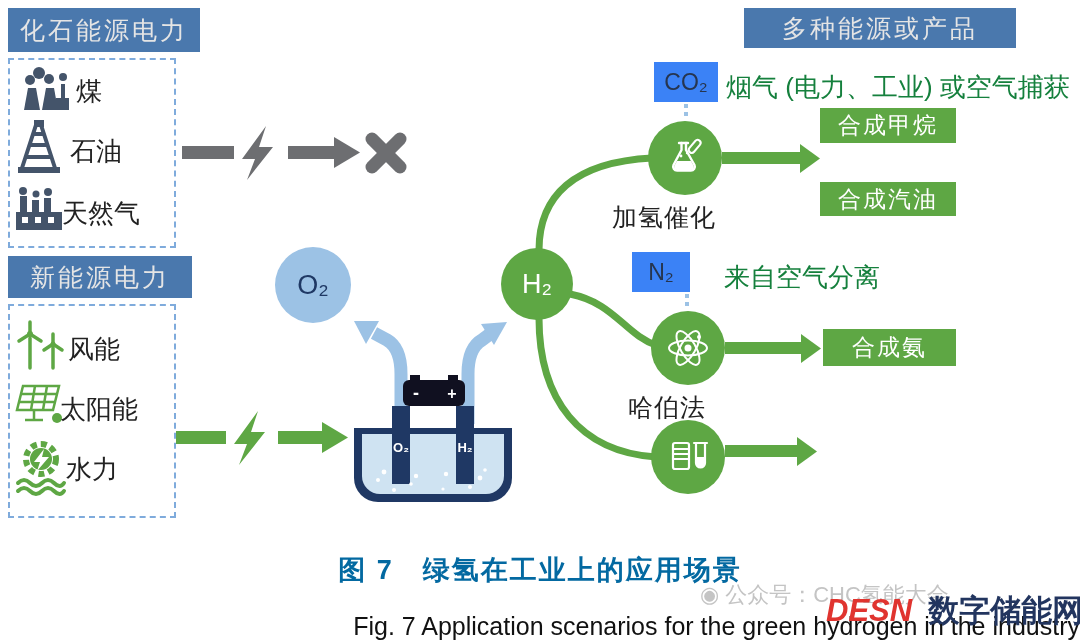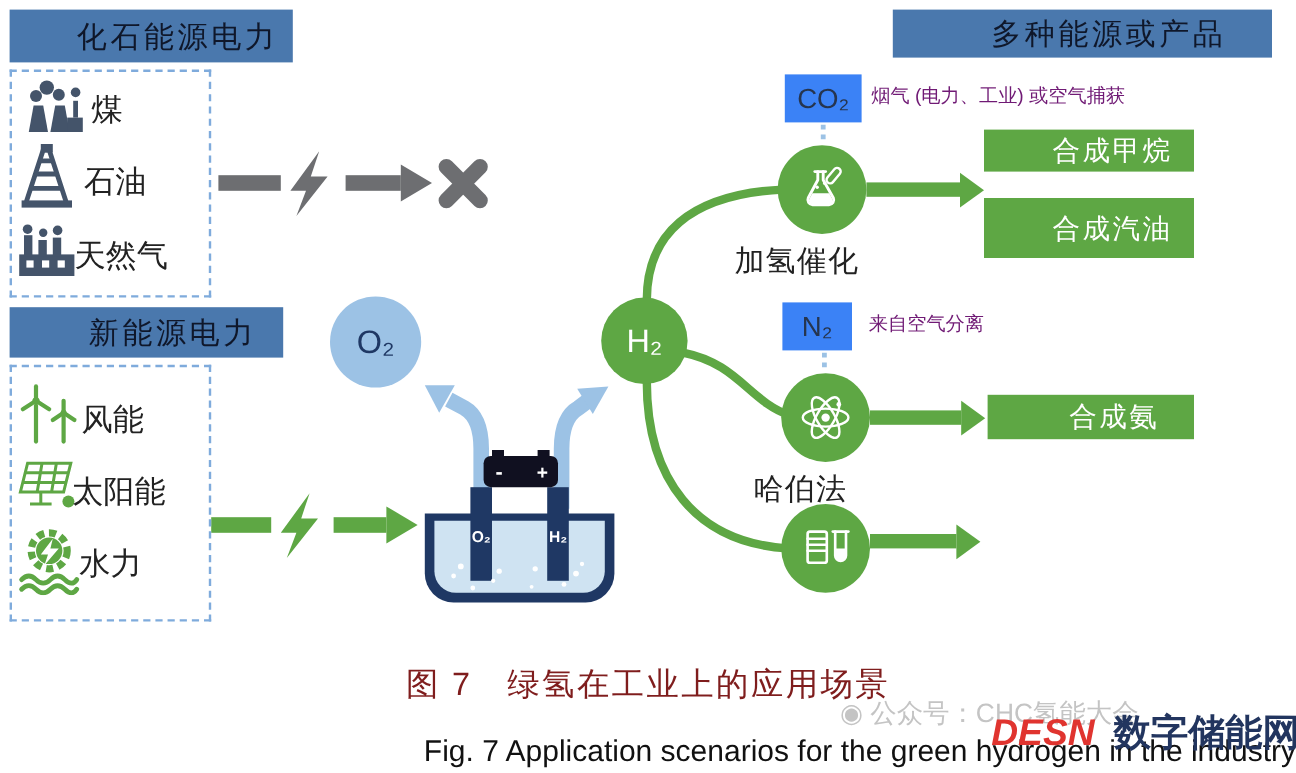--- a/index.html
+++ b/index.html
@@ -2,51 +2,51 @@
 <html><head>
 <meta charset="utf-8">
 <style>
   html,body{margin:0;padding:0;background:#fff;}
   .canvas{
     position:relative;width:1080px;height:644px;background:#fff;overflow:hidden;
     font-family:"Liberation Sans","DejaVu Sans",sans-serif;
   }
   .layer{position:absolute;left:0;top:0;}
   .hdr{
-    position:absolute;background:#4a78ad;color:#0f172a;
-    display:flex;align-items:center;justify-content:center;
-    font-size:25px;letter-spacing:3px;font-weight:500;padding-left:44px;
+    position:absolute;background:#4a78ad;color:#e5e5e5;
+    display:flex;align-items:center;justify-content:center;
+    font-size:25px;letter-spacing:3px;font-weight:500;
   }
   .dashed{position:absolute;border:2px dashed #7fabdc;}
   .icon{position:absolute;}
   .lbl{position:absolute;font-size:26px;color:#222;white-space:nowrap;}
   .gas-circle{
     position:absolute;border-radius:50%;
     display:flex;align-items:center;justify-content:center;
     font-size:27px;font-weight:500;
   }
   .o2{background:#9cc2e5;color:#1f3864;}
   .h2{background:#5ea744;color:#fff;}
   .proc-circle{
     position:absolute;width:74px;height:74px;border-radius:50%;background:#5ea744;
     display:flex;align-items:center;justify-content:center;
   }
   .proc-label{position:absolute;font-size:25px;color:#222;text-align:left;letter-spacing:1px;white-space:nowrap;}
   .out-box{
     position:absolute;background:#5ea744;color:#fff;font-size:23px;letter-spacing:2px;
-    display:flex;align-items:center;justify-content:center;padding-left:39px;
+    display:flex;align-items:center;justify-content:center;
   }
   .gas-box{
     position:absolute;background:#3b82f6;color:#26354f;font-size:23px;
     display:flex;align-items:center;justify-content:center;
   }
-  .note{position:absolute;font-size:16px;color:#701a75;white-space:nowrap;}
+  .note{position:absolute;font-size:26px;color:#15803d;white-space:nowrap;}
   .caption-zh{
     position:absolute;left:0;top:552;width:1080px;text-align:center;
-    font-size:27px;font-weight:normal;color:#7f1d1d;letter-spacing:2px;top:552px;
+    font-size:27px;font-weight:bold;color:#0369a1;letter-spacing:2px;top:552px;
   }
   .caption-en{
     position:absolute;left:0;top:612px;width:1080px;text-align:right;
     font-size:25px;color:#111;
   }
   .wm1{
     position:absolute;left:700px;top:580px;display:flex;align-items:center;gap:6px;
     font-size:22px;color:#c4c4c4;z-index:5;white-space:nowrap;
   }
   .wm2{
@@ -239,23 +239,23 @@
       </g>
       <path d="M14 25 h14 l2.6 4.8 a3 3 0 0 1 -2.8 4.2 H14.2 a3 3 0 0 1 -2.8 -4.2 z" fill="#fff"></path>
       <rect x="29" y="3" width="6" height="15" rx="3" transform="rotate(40 32 10)" fill="none" stroke="#fff" stroke-width="2"></rect>
       <circle cx="18" cy="20" r="1.4" fill="#fff"></circle>
       <circle cx="24" cy="17" r="1.2" fill="#fff"></circle>
     </svg>
   </div>
   <div class="proc-label" style="left:612px;top:201px;width:146px">加氢催化</div>
 
   <div class="out-box" style="left:820px;top:108px;width:136px;height:35px">合成甲烷</div>
-  <div class="out-box" style="left:820px;top:165px;width:136px;height:50px">合成汽油</div>
-
-  <div class="gas-box" style="left:652px;top:252px;width:58px;height:40px">N₂</div>
+  <div class="out-box" style="left:820px;top:182px;width:136px;height:34px">合成汽油</div>
+
+  <div class="gas-box" style="left:632px;top:252px;width:58px;height:40px">N₂</div>
   <div class="note" style="left:724px;top:260px">来自空气分离</div>
 
   <div class="proc-circle" style="left:651px;top:311px">
     <svg width="46" height="46" viewBox="0 0 46 46">
       <g fill="none" stroke="#fff" stroke-width="2">
         <ellipse cx="23" cy="23" rx="19" ry="7.5"></ellipse>
         <ellipse cx="23" cy="23" rx="19" ry="7.5" transform="rotate(60 23 23)"></ellipse>
         <ellipse cx="23" cy="23" rx="19" ry="7.5" transform="rotate(120 23 23)"></ellipse>
       </g>
       <circle cx="23" cy="23" r="3.5" fill="#fff"></circle>

